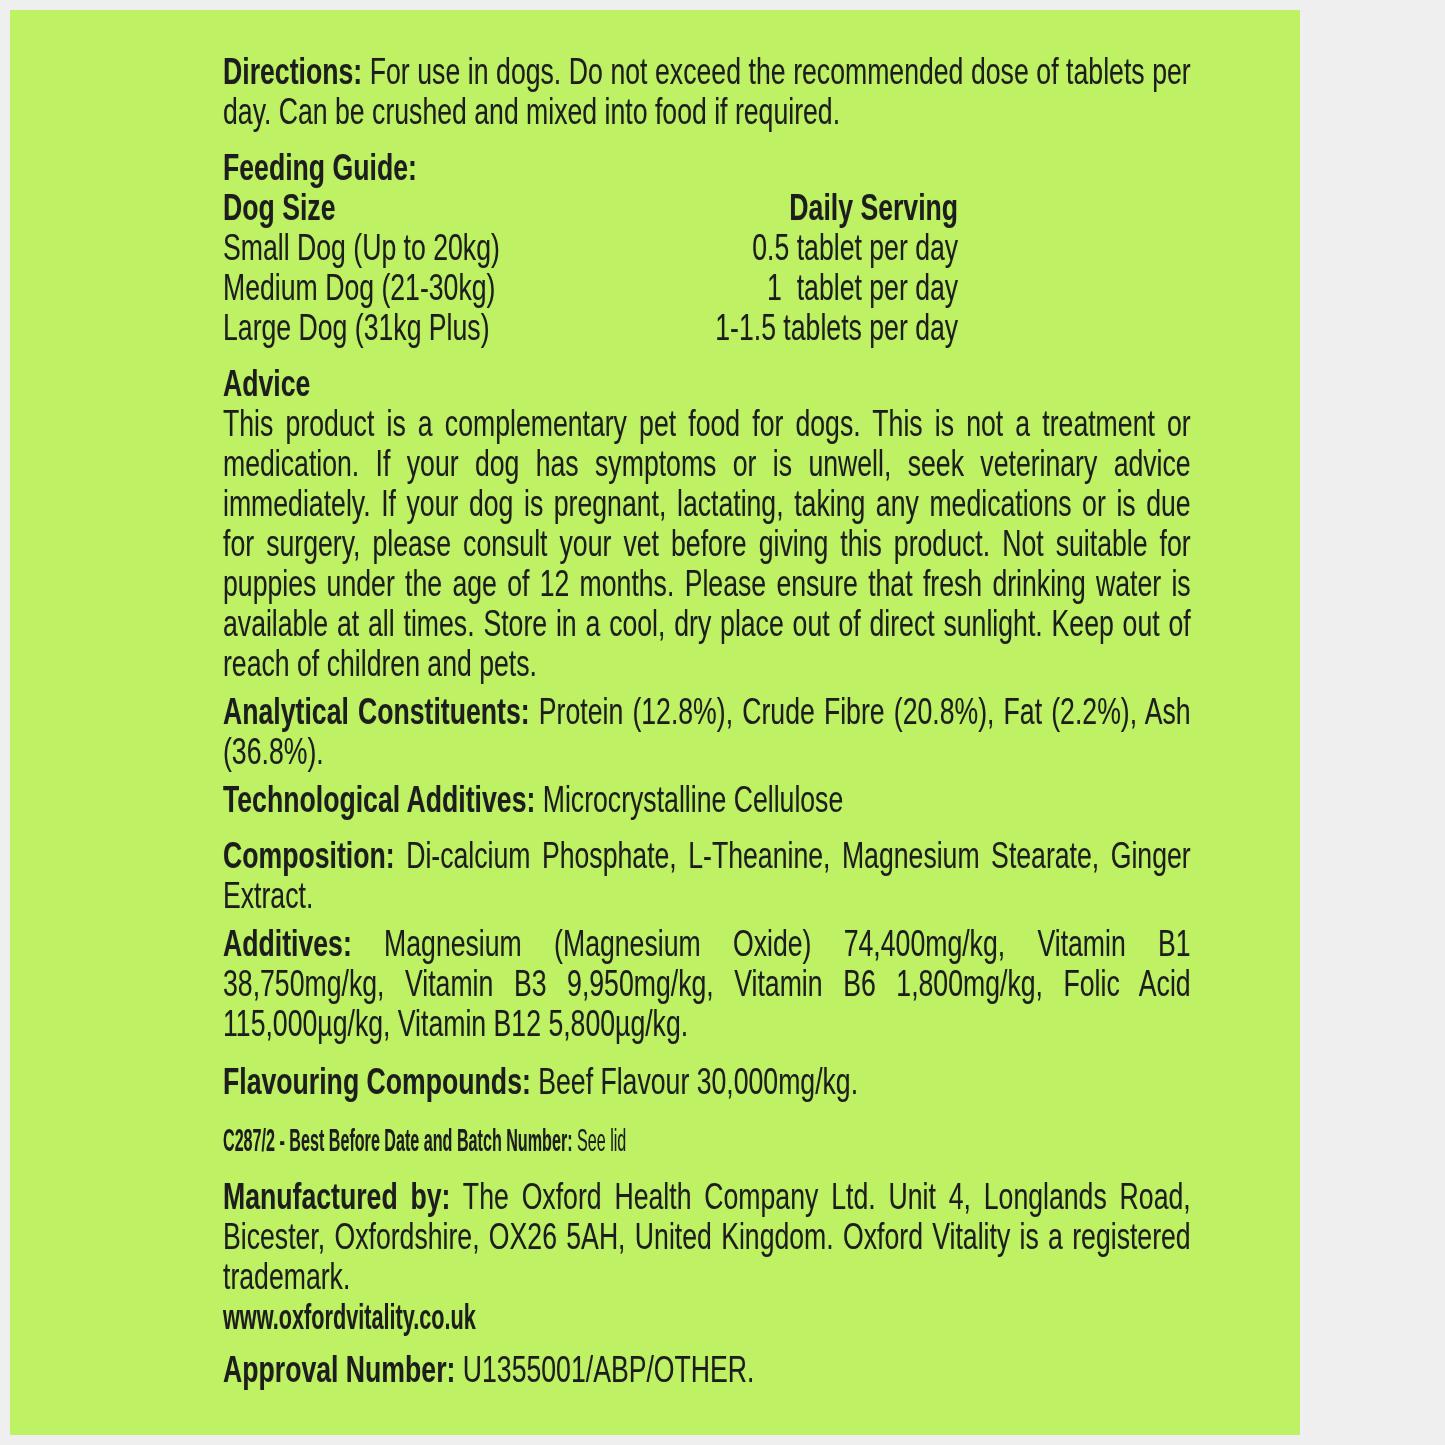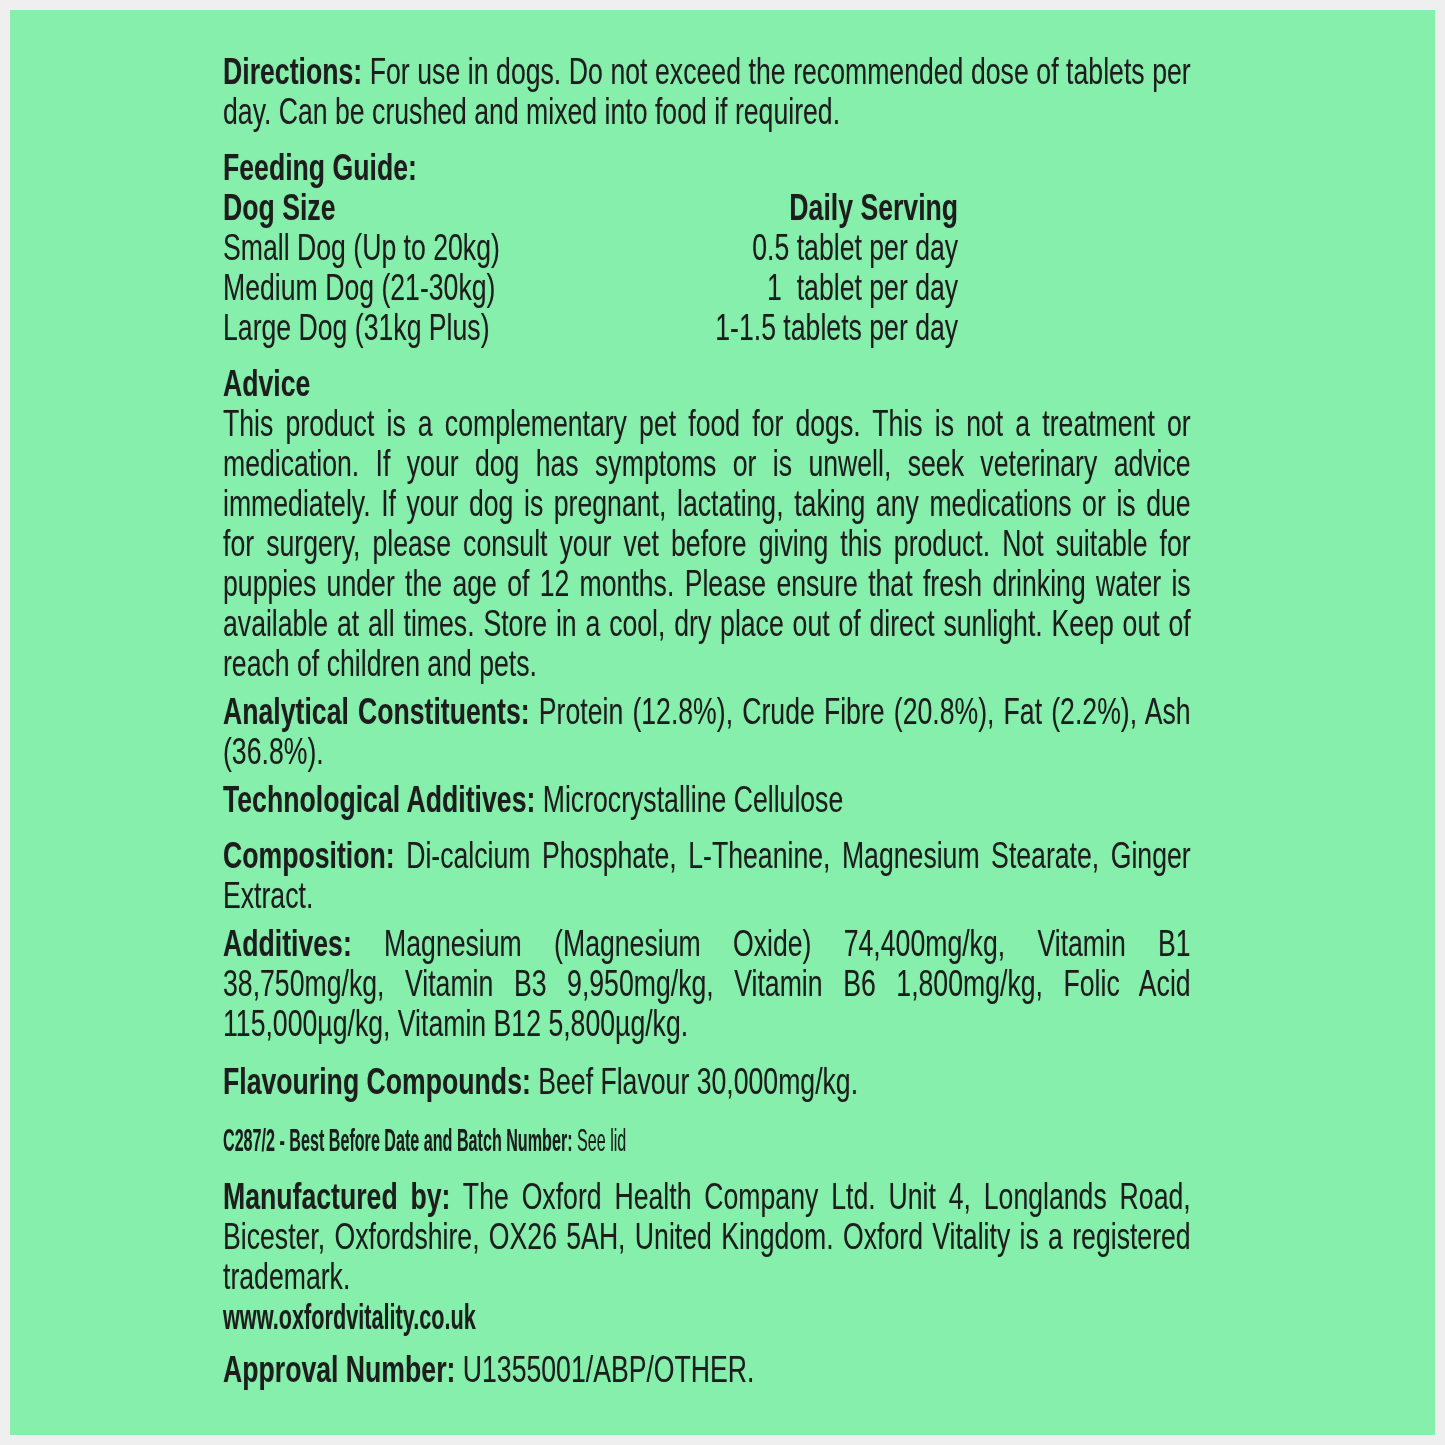--- a/index.html
+++ b/index.html
@@ -7,23 +7,23 @@
     padding: 0;
     width: 1445px;
     height: 1445px;
     background: #efefef;
     overflow: hidden;
   }
   .page {
     position: absolute;
     left: 10px;
     top: 10px;
-    width: 1425px;
+    width: 1290px;
     height: 1425px;
-    background: #86efac;
+    background: #bef264;
     color: #1d1d1d;
     font-family: "Liberation Sans", "DejaVu Sans", sans-serif;
   }
   
   .content {
     position: absolute;
     left: 213px;
     top: 42px;
     width: 1344px;            
     transform: scaleX(0.72);

